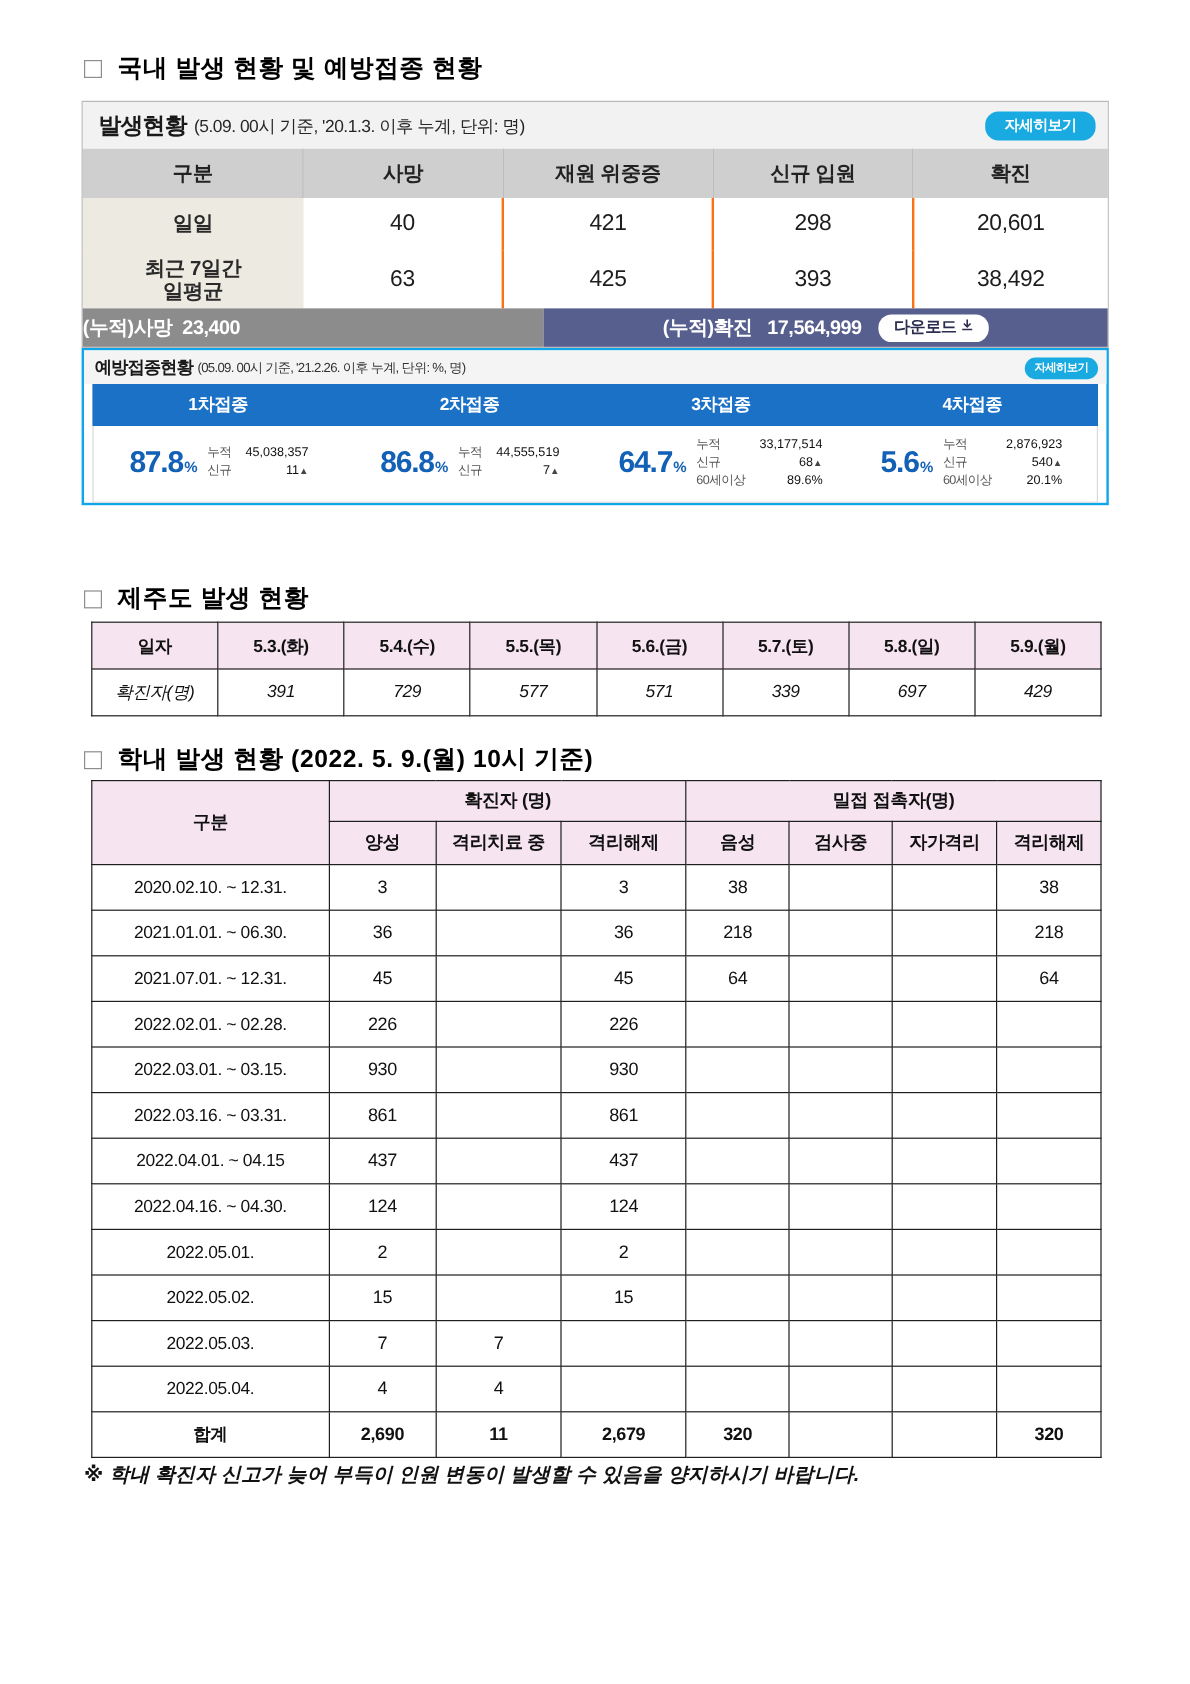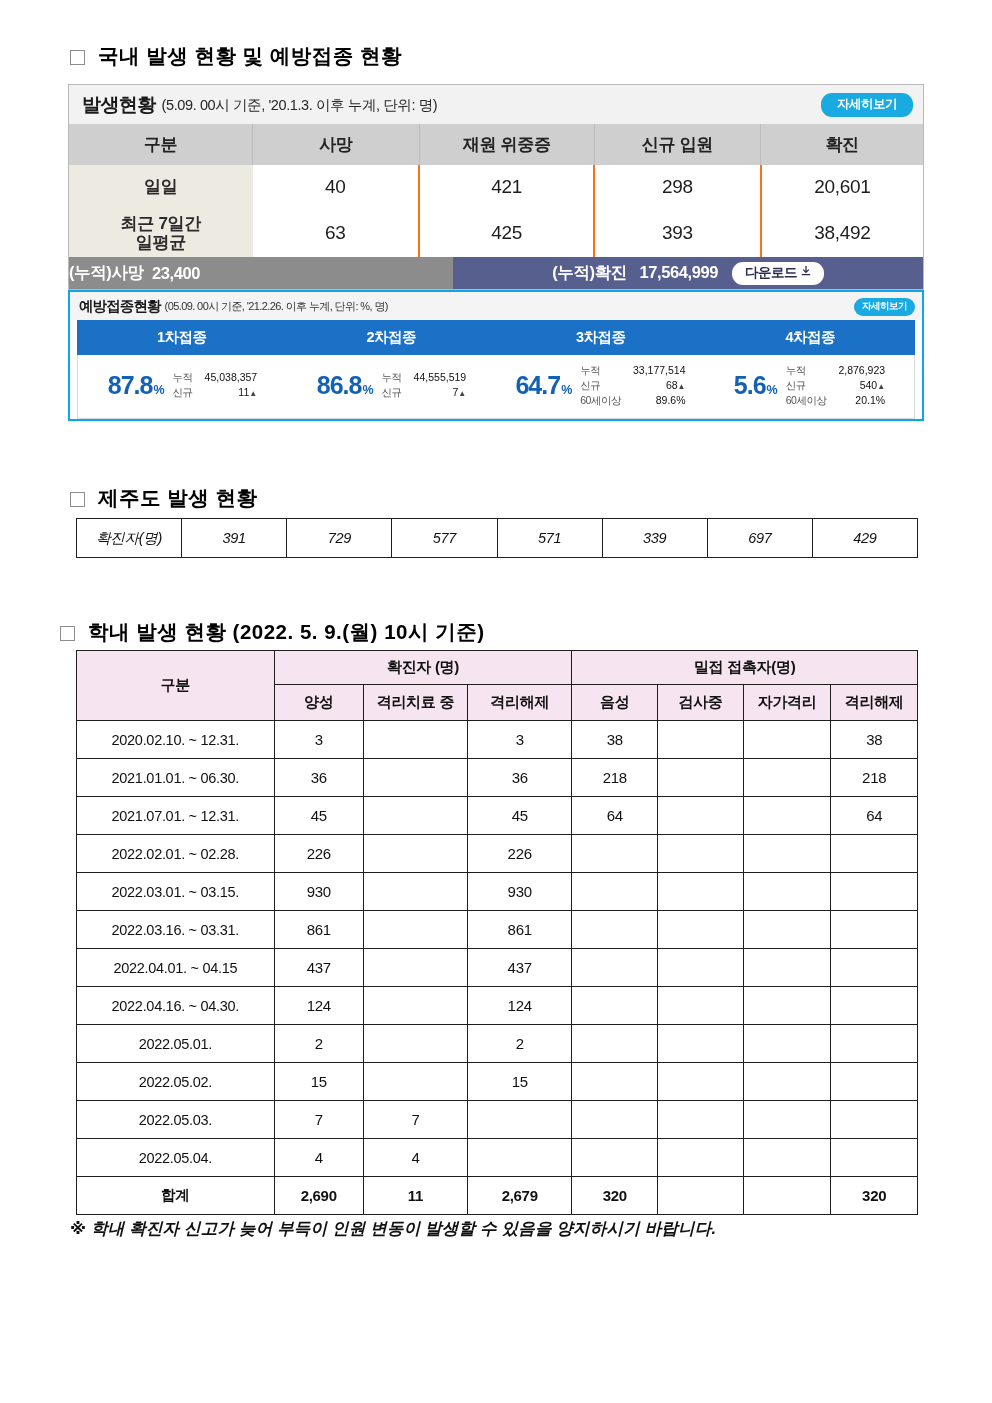--- a/index.html
+++ b/index.html
@@ -446,33 +446,43 @@
         <col style="width:12.5%">
         <col style="width:12.5%">
         <col style="width:12.5%">
       <col style="width:12.5%">
         <col style="width:12.5%">
         <col style="width:12.5%">
         <col style="width:12.5%">
     </colgroup>
     <tbody>
       <tr>
+        <th>일자</th>
+        <th>5.3.(화)</th>
+        <th>5.4.(수)</th>
+        <th>5.5.(목)</th>
+        <th>5.6.(금)</th>
+        <th>5.7.(토)</th>
+        <th>5.8.(일)</th>
+        <th>5.9.(월)</th>
+      </tr>
+      <tr>
         <td class="lbl">확진자(명)</td>
         <td>391</td>
         <td>729</td>
         <td>577</td>
         <td>571</td>
         <td>339</td>
         <td>697</td>
         <td>429</td>
       </tr>
     </tbody>
   </table>
 
-  <div class="sec-head pos" style="left:60px; top:618px;">
+  <div class="sec-head pos" style="left:70px; top:618px;">
     <span class="chk-box"></span>
     <span>학내 발생 현황 (2022. 5. 9.(월) 10시 기준)</span>
   </div>
 
   <table class="grid school pos" style="left:76px; top:650px; width:842px;">
     <colgroup>
       <col style="width:23.5%">
       <col style="width:10.6%">
         <col style="width:12.4%">
         <col style="width:12.4%">

